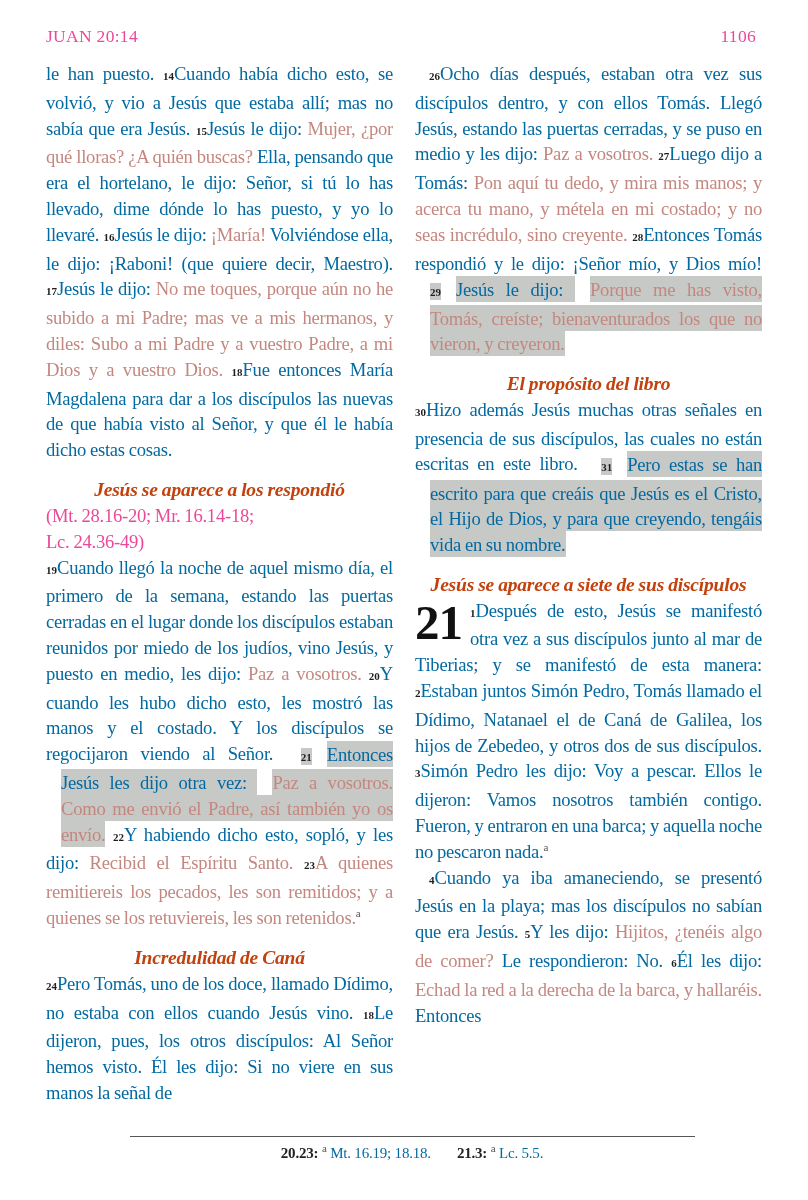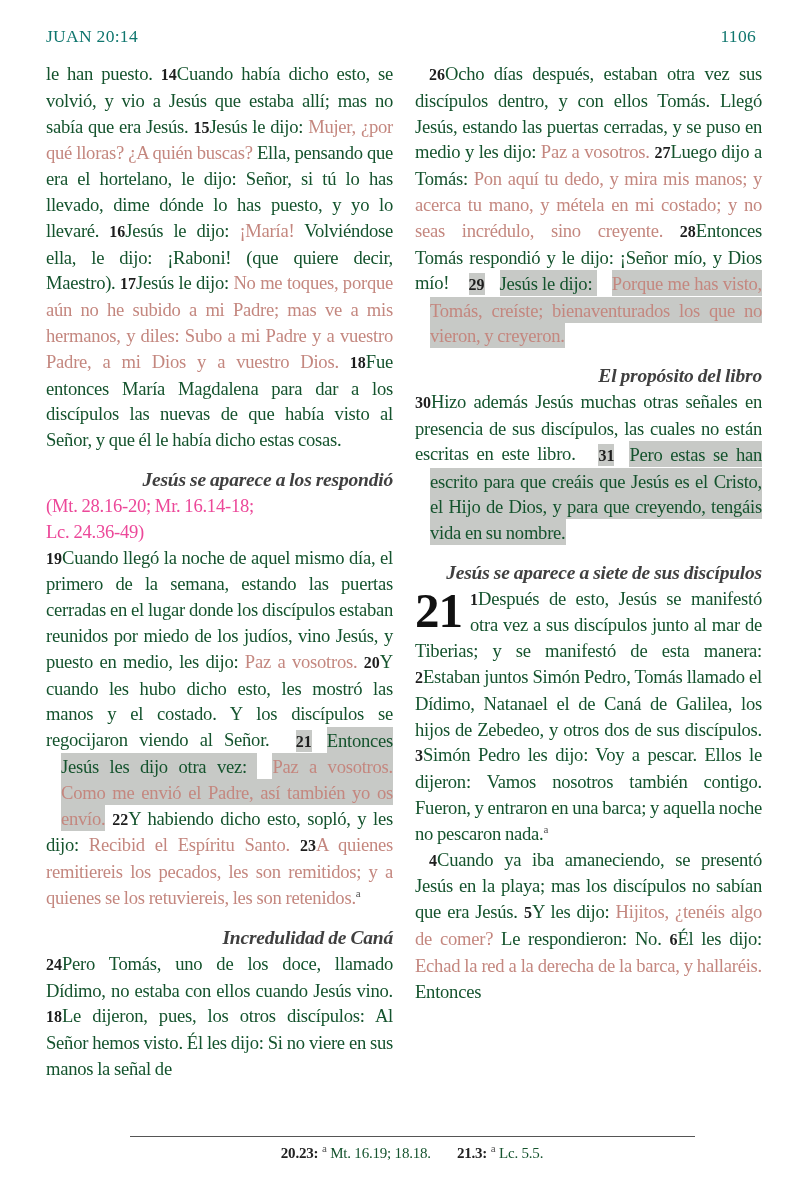--- a/index.html
+++ b/index.html
@@ -11,21 +11,21 @@
     font-family: "Liberation Serif", "DejaVu Serif", serif;
     color: #2e2e2e;
     box-sizing: border-box;
     padding: 26px 46px 0 46px;
     overflow: hidden;
   }
   .page-header {
     display: flex;
     align-items: baseline;
     font-size: 17.5px;
-    color: #0f766e;
+    color: #ec4899;
     margin-bottom: 14px;
     letter-spacing: 0.3px;
   }
   .page-ref { width: 50%; }
   .page-num { width: 50%; text-align: right; transform: translateX(-6px); }
   .columns {
     display: flex;
     gap: 22px;
   }
   .column {
@@ -35,40 +35,40 @@
     text-align: justify;
     letter-spacing: -0.25px;
     word-spacing: -0.5px;
   }
   .para { margin: 0; }
   .para.indent { text-indent: 14px; }
   .section-heading {
     font-weight: bold;
     font-style: italic;
     font-size: 19.5px;
-    color: #404040;
+    color: #c2410c;
     margin: 15px 0 1px 0;
-    text-align: right;
+    text-align: center;
     line-height: 24px;
     letter-spacing: -0.2px;
   }
   .section-refs {
     white-space: pre-line;
     text-align: left;
     line-height: 25.8px;
     color: #ec4899;
   }
   .run-v {
     font-weight: bold;
-    font-size: 16px;
+    font-size: 11px;
     color: #1e1e1e;
     letter-spacing: 0;
   }
   .run-r { color: #c4877f; }
-  .run-n { color: #14532d; }
+  .run-n { color: #0369a1; }
   .run-fn {
     font-size: 11px;
     vertical-align: super;
     line-height: 0;
     color: #555;
   }
   .hl {
     background: #c7c9c6;
     box-decoration-break: clone;
     -webkit-box-decoration-break: clone;

